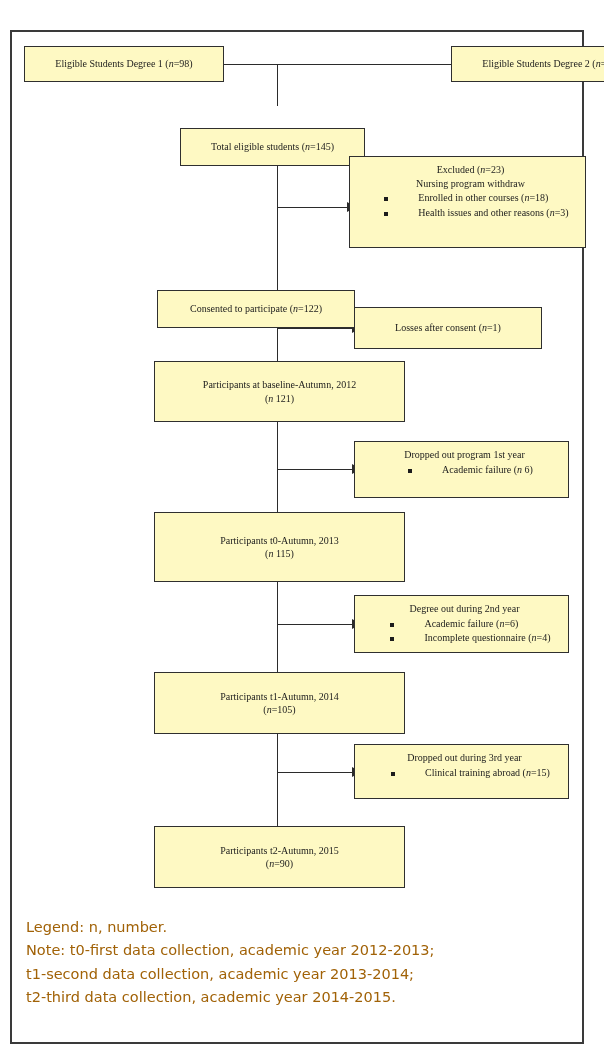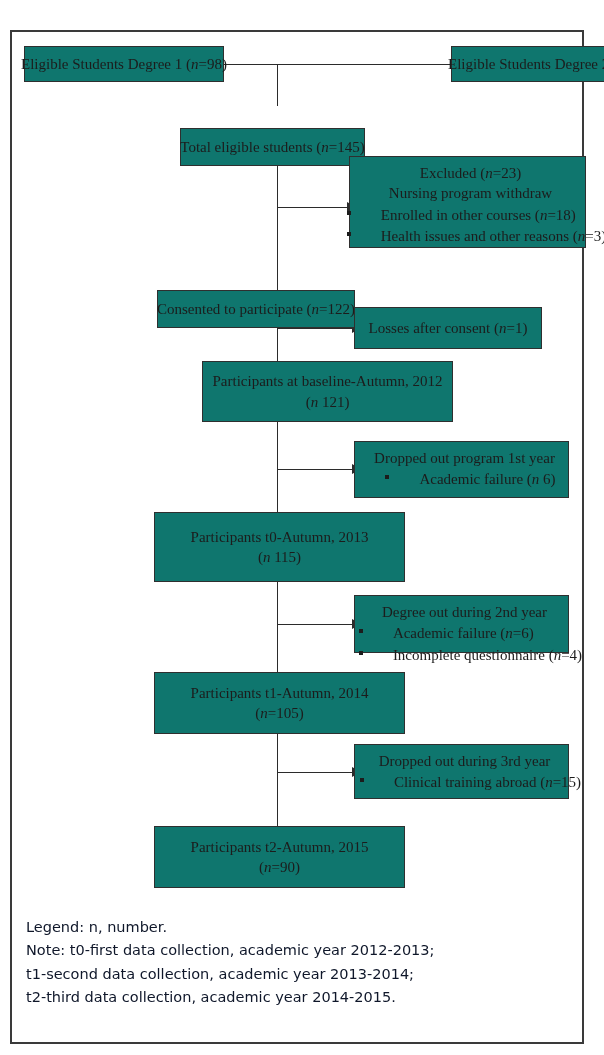--- a/index.html
+++ b/index.html
@@ -27,25 +27,25 @@
     left: 10px; top: 30px;
     width: 574px; height: 1014px;
     border: 2px solid #3a3a3a;
     background: #ffffff;
   }
 
   
   .box {
     position: absolute;
     border: 1.5px solid #2f2f2f;
-    background: #0f766e;
+    background: #fef9c3;
     display: flex;
     flex-direction: column;
     justify-content: center;
-    font-size: 15px;
+    font-size: 10px;
     line-height: 1.35;
     color: #1c1c1c;
   }
   .box.center { align-items: center; text-align: center; }
   .box.left   { align-items: center; text-align: left; padding: 6px 0 6px 6px; justify-content: flex-start; }
 
   .box .ln { display: block; white-space: nowrap; }
 
   
   i.n { font-style: italic; }
@@ -91,21 +91,21 @@
 
   
   #legend {
     position: absolute;
     left: 26px;
     top: 916px;
     width: 520px;
     font-family: "DejaVu Sans", sans-serif;
     font-size: 14.5px;
     line-height: 1.62;
-    color: #0f172a;
+    color: #a16207;
   }
   #legend div { white-space: nowrap; }
 </style>
 </head>
 <body>
 
 <div id="figure">
 
   <div id="frame">
 
@@ -156,21 +156,21 @@
     </div>
 
     <div class="box center" style="left:145px; top:258px; width:198px; height:38px;">
       <span class="ln">Consented to participate (<i class="n">n</i>=122)</span>
     </div>
 
     <div class="box center" style="left:342px; top:275px; width:188px; height:42px;">
       <span class="ln">Losses after consent (<i class="n">n</i>=1)</span>
     </div>
 
-    <div class="box center" style="left:142px; top:329px; width:251px; height:61px;margin-left:48px;">
+    <div class="box center" style="left:142px; top:329px; width:251px; height:61px;">
       <span class="ln">Participants at baseline-Autumn, 2012</span>
       <span class="ln">(<i class="n">n</i>  121)</span>
     </div>
 
     <div class="box left" style="left:342px; top:409px; width:215px; height:57px;">
       <span class="ln">Dropped out program 1st year</span>
       <ul class="blist">
         <li>Academic failure (<i class="n">n</i>  6)</li>
       </ul>
     </div>

